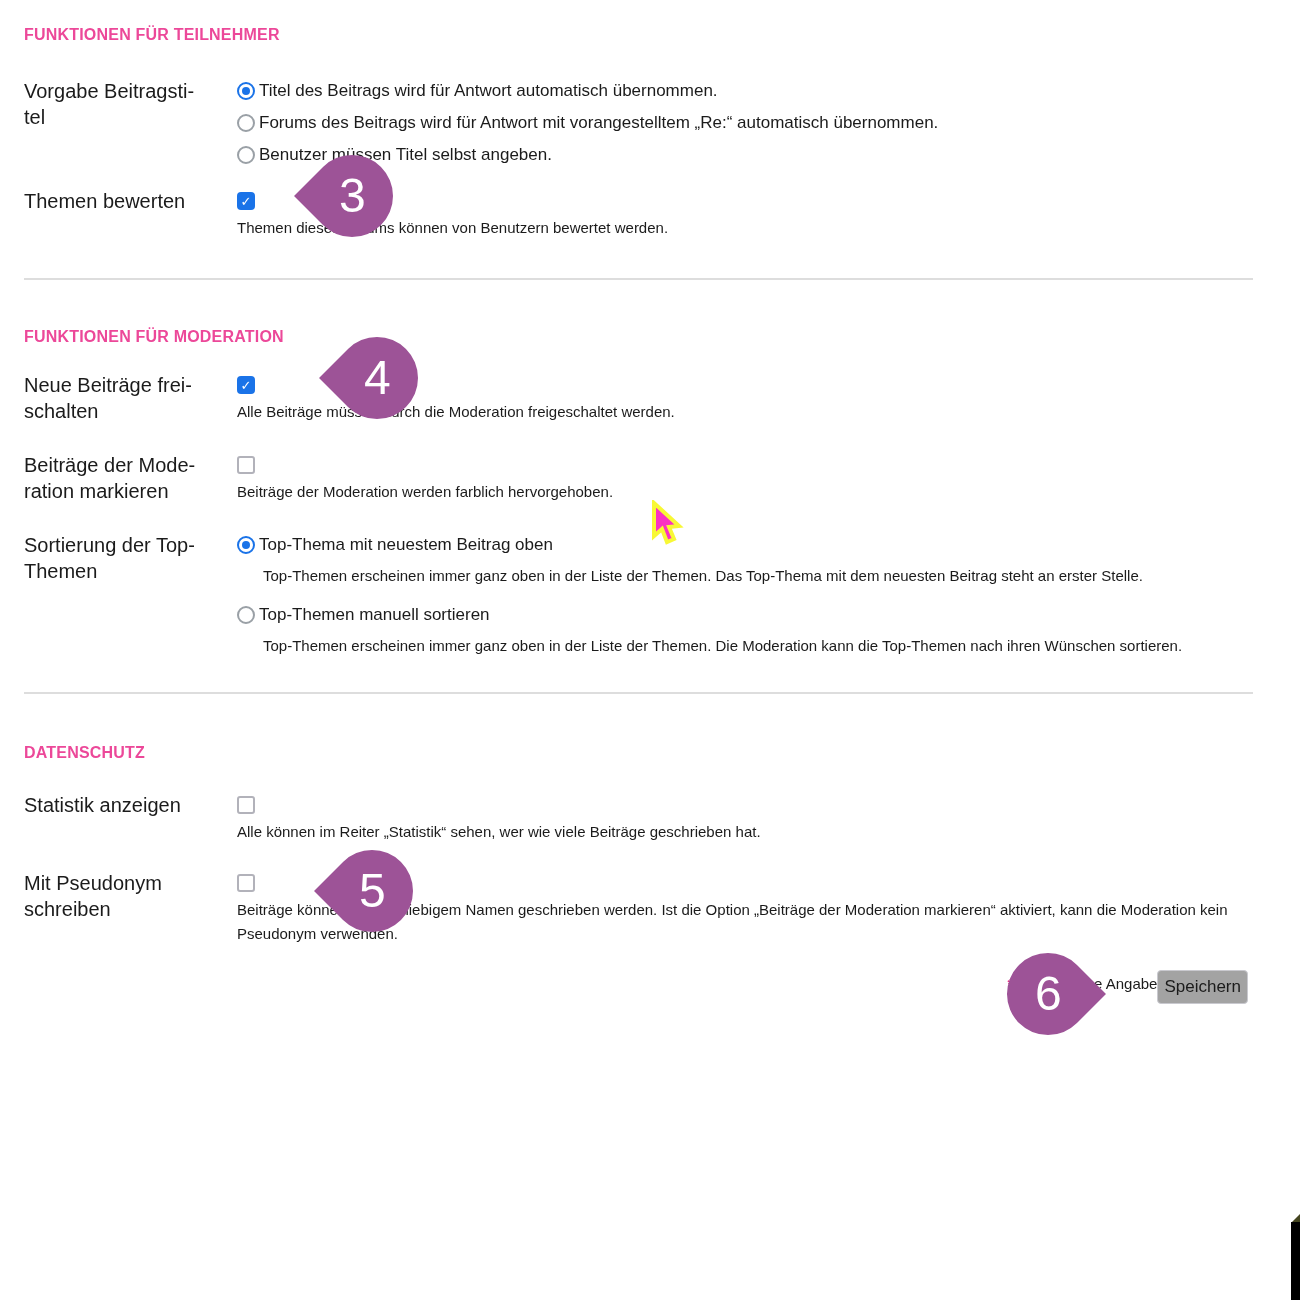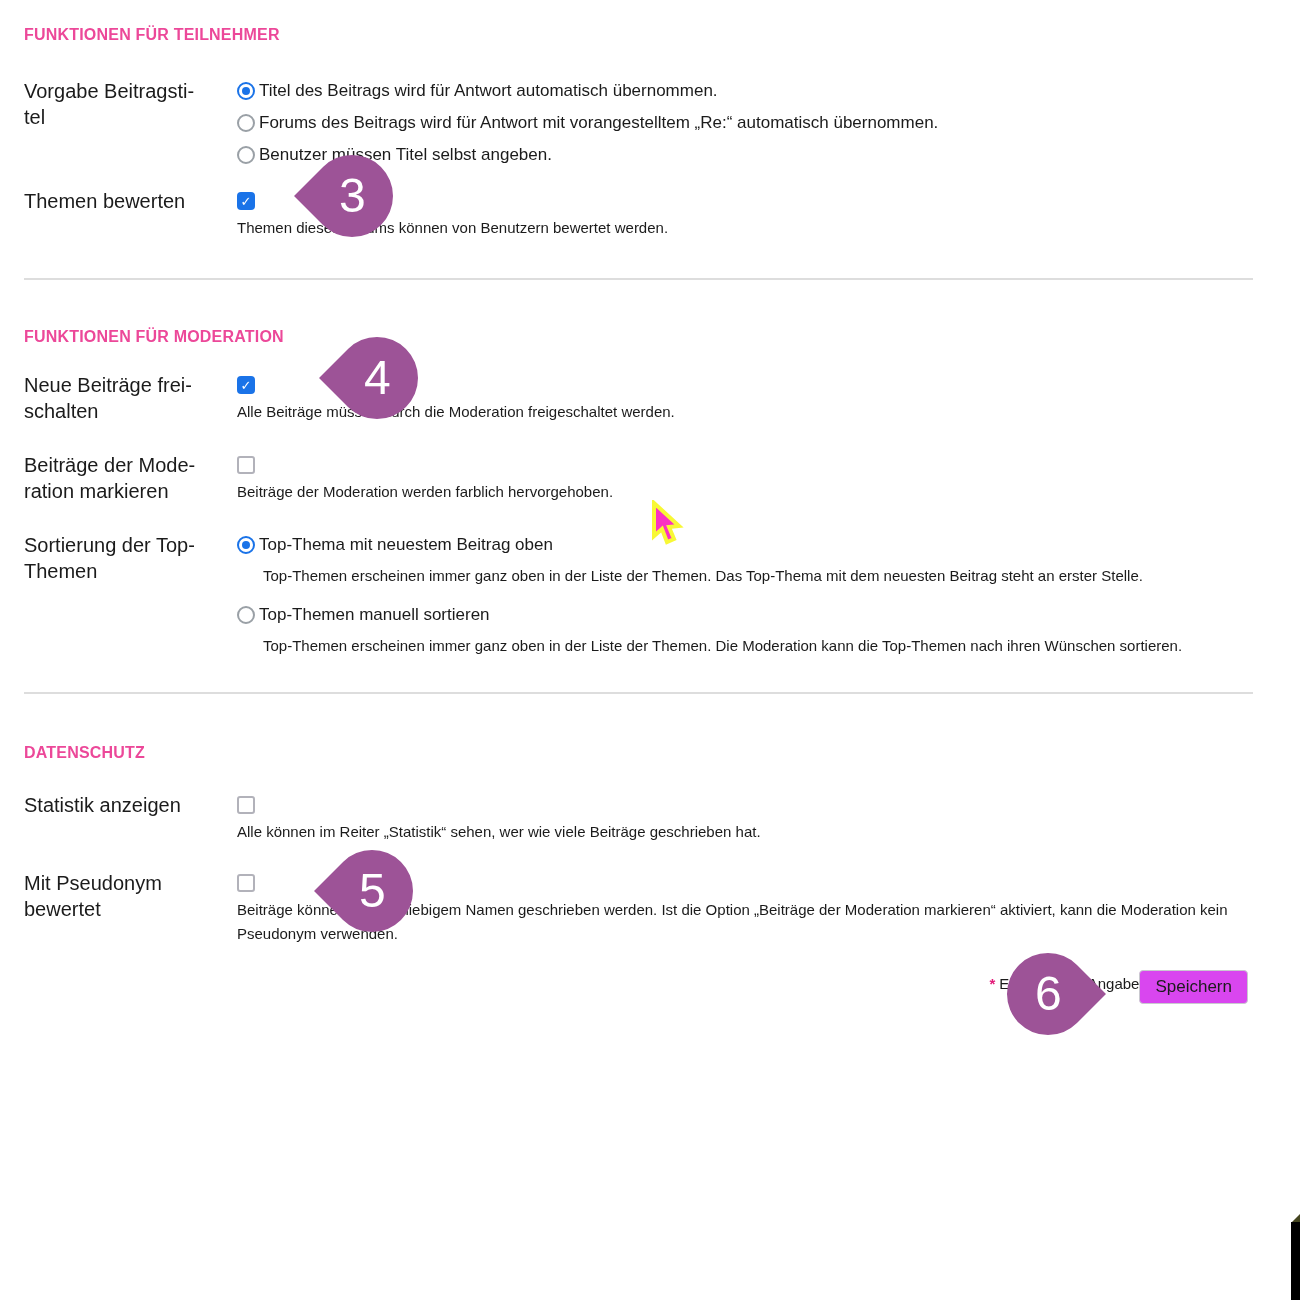--- a/index.html
+++ b/index.html
@@ -49,22 +49,22 @@
   .mt30{margin-top:30px;} .mt14{margin-top:14px;} .mt38{margin-top:38px;}
   .mt44{margin-top:44px;} .mt22{margin-top:22px;} .mt28{margin-top:28px;}
   .mt34{margin-top:34px;} .mt46{margin-top:46px;} .mt26{margin-top:26px;}
   .mt24{margin-top:24px;}
   
   .footer-row{display:flex;justify-content:flex-end;align-items:flex-start;padding-right:28px;}
   .required-note{font-size:15px;line-height:24px;padding-top:2px;}
   .required-star{color:#e31c79;font-weight:700;margin-right:4px;}
   .save-btn{
     font-family:"Liberation Sans","DejaVu Sans",sans-serif;
-    font-size:17px;color:#1b1b1b;background:#d946ef;border:1px solid #c9c9cf;
-    border-radius:4px;padding:6px 15px;cursor:pointer;
+    font-size:17px;color:#1b1b1b;background:#a3a3a3;border:1px solid #c9c9cf;
+    border-radius:4px;padding:6px 6px;cursor:pointer;
   }
   
   .balloon{
     position:absolute;width:82px;height:82px;background:#9d5397;z-index:6;
     display:flex;align-items:center;justify-content:center;
   }
   .balloon.tail-left{border-radius:0 50% 50% 50%;transform:rotate(-45deg);}
   .balloon.tail-right{border-radius:50% 0 50% 50%;transform:rotate(45deg);}
   .balloon .num{color:#ffffff;font-size:48px;line-height:1;}
   .balloon.tail-left .num{transform:rotate(45deg);}
@@ -166,21 +166,21 @@
   <div class="form-row mt26">
     <div class="label-col">Statistik anzeigen</div>
     <div class="control-col">
       <span class="checkbox unchecked"></span>
       <div class="desc">Alle können im Reiter „Statistik“ sehen, wer wie viele Beiträge geschrieben hat.</div>
     </div>
   </div>
 
   <div class="form-row mt26">
     <div class="label-col">Mit Pseudonym
-bewertet</div>
+schreiben</div>
     <div class="control-col">
       <span class="checkbox unchecked"></span>
       <div class="desc w995">Beiträge können unter beliebigem Namen geschrieben werden. Ist die Option „Beiträge der Moderation markieren“ aktiviert, kann die Moderation kein Pseudonym verwenden.</div>
     </div>
   </div>
 
   <div class="footer-row mt24">
     <div class="required-note">
       <span class="required-star">*</span><span>Erforderliche Angabe</span>
     </div>

